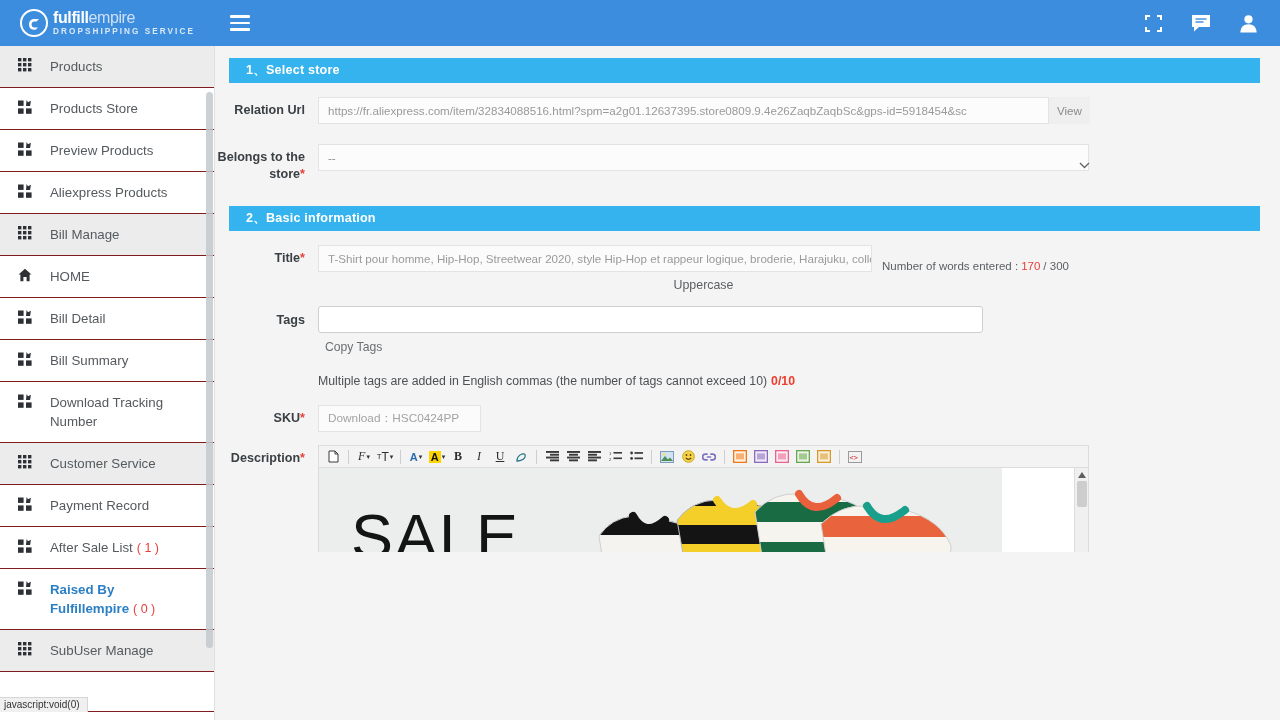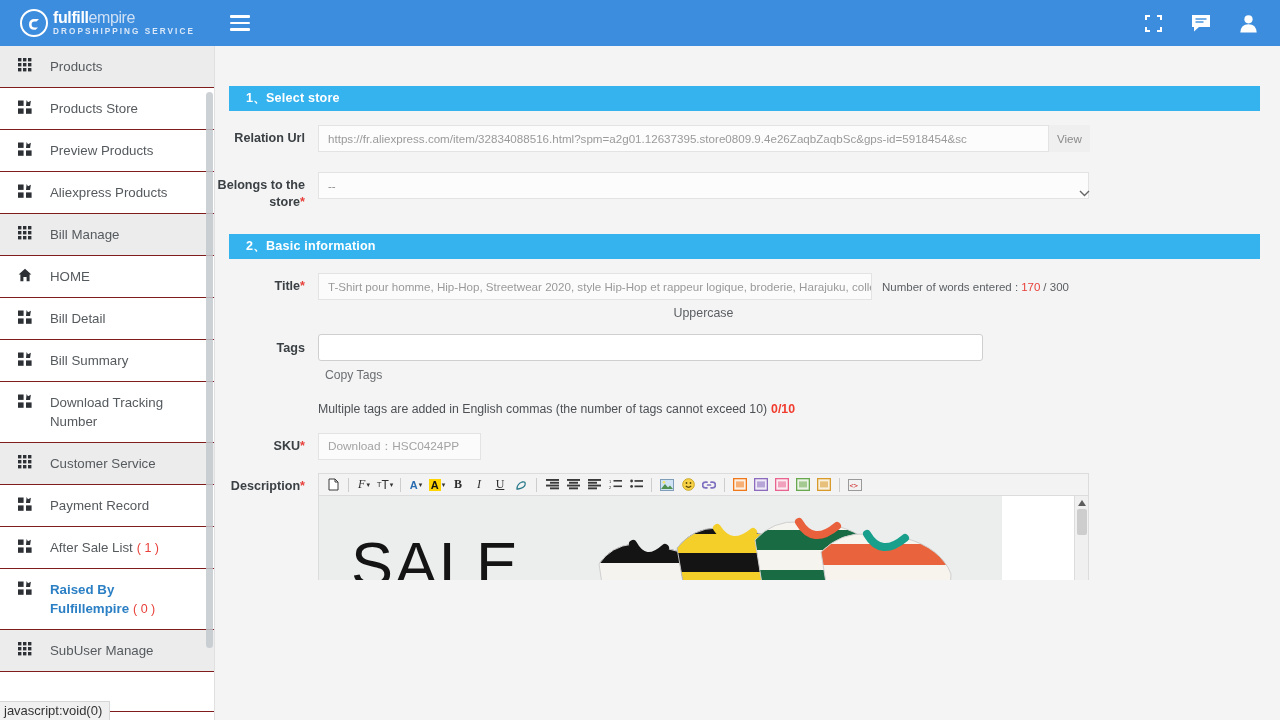--- a/index.html
+++ b/index.html
@@ -88,21 +88,20 @@
     background: #c3c9cf; border-radius: 4px;
     opacity: .85;
   }
 
   
   #main {
     position: absolute; top: 46px; left: 215px;
     width: 1065px; height: 506px;
     background: #f4f4f4;
     overflow: hidden;
-    margin-top: 28px;
   }
   .section-bar {
     margin: 12px 20px 0 14px;
     height: 25px;
     background: #34b3ef;
     color: #ffffff;
     font-size: 12.6px; font-weight: bold;
     display: flex; align-items: center;
     padding-left: 17px;
     letter-spacing: .2px;
@@ -135,21 +134,21 @@
     border: 1px solid #e3e3e3; background: #fcfcfc;
     display: flex; align-items: center;
     padding: 0 9px; font-size: 11.6px; color: #8d8d8d;
     position: relative; cursor: pointer;
   }
   .caret {
     position: absolute; right: 9px; top: 50%; transform: translateY(-50%);
     width: 0; height: 0;
   }
   .words-count {
-    height: 27px; display:flex; align-items:center;
+    height: 27px; display:flex; align-items:flex-end;
     font-size: 11.5px; color: #5b5f63; padding: 0 10px;
   }
   .words-count .num { color: #e8403a; margin: 0 3px; }
   .uppercase-row {
     height: 26px; width: 771px; display: flex; align-items: center;
     justify-content: center; font-size: 12.4px; color: #5b5f63;
     cursor: pointer;
   }
   .tags-input {
     width: 665px; height: 27px; border: 1px solid #cfcfcf; border-radius: 3px;
@@ -207,23 +206,23 @@
     font-size: 63px; color: #141414; letter-spacing: 2px;
     font-family: "Liberation Sans", sans-serif; font-weight: normal;
   }
   .price-text {
     position: absolute; left: 115px; top: 145px;
     font-size: 38px; color: #8b5cf6; font-family: Liberation Serif, serif;
   }
   .shirts { position: absolute; left: 240px; top: 8px; width: 420px; height: 200px; }
 
   .footer-status {
-    position: absolute; left: 0; bottom: 0;
+    position: absolute; left: 0; bottom: 8px;
     background: #f0f0f0; border: 1px solid #d6d6d6; border-left: none; border-bottom: none;
-    font-size: 13px; color: #333; padding: 1px 7px 2px 4px;
+    font-size: 10px; color: #333; padding: 1px 7px 2px 4px;
     z-index: 50;
   }
 </style>
 </head>
 <body>
 
 <div id="topbar">
   <div id="brand">
     <div class="brand-logo">
       <svg width="17" height="17" viewBox="0 0 17 17">

